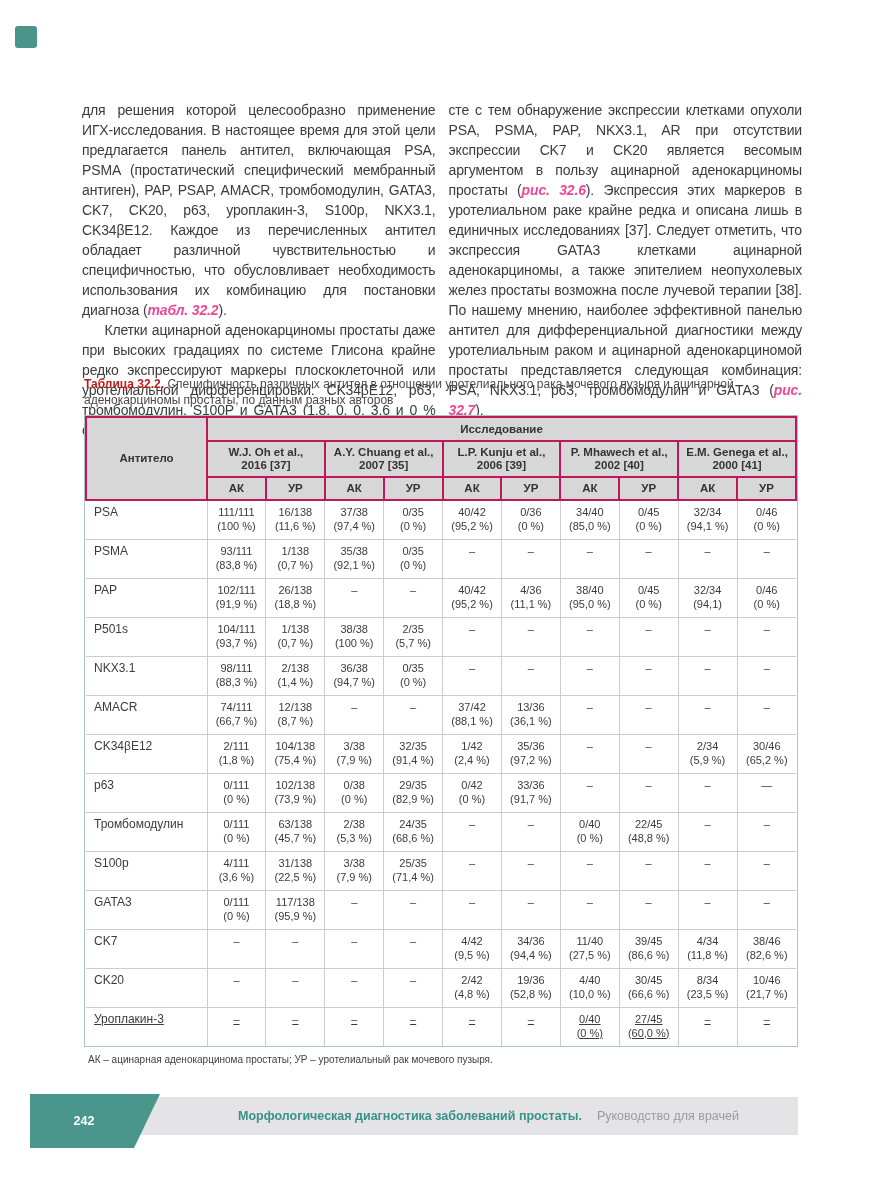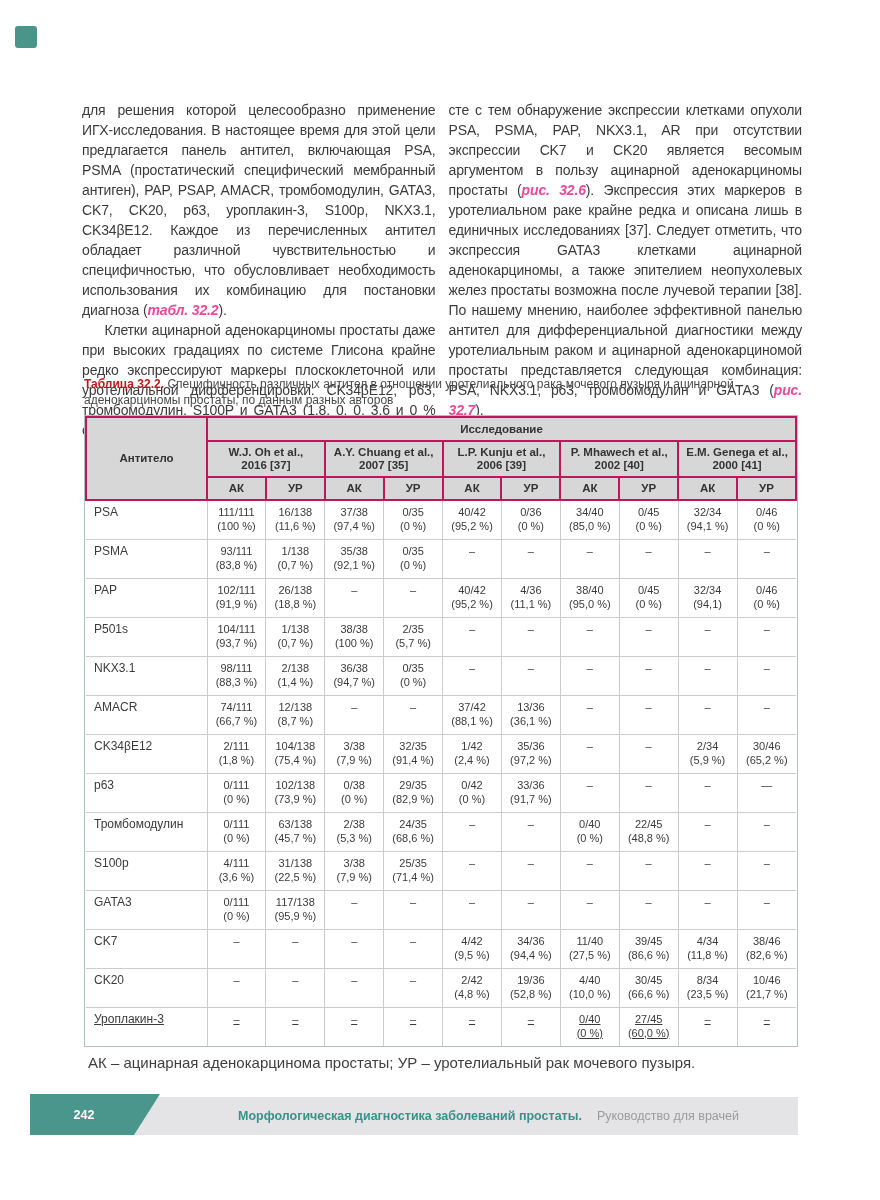--- a/index.html
+++ b/index.html
@@ -94,35 +94,35 @@
     padding-left: 8px;
     font-size: 12px;
   }
   tbody tr td:first-child { border-left: none; }
   tbody tr td:last-child { border-right: none; }
   tbody tr:last-child td { border-bottom: none; text-decoration: underline; }
 
   .footnote {
     margin-top: 7px;
     padding-left: 4px;
-    font-size: 15px;
+    font-size: 10px;
     color: #3f3f3f;
   }
 
   
   .footer-bar {
     position: absolute;
     left: 30px; top: 1097px;
     width: 768px; height: 38px;
     background: #e4e4e6;
   }
   .footer-page-block {
     position: absolute;
     left: 30px; top: 1094px;
-    width: 130px; height: 41px;
+    width: 130px; height: 54px;
     background: #4b968c;
     clip-path: polygon(0 0, 100% 0, 80% 100%, 0 100%);
     display: flex;
     align-items: center;
     justify-content: center;
   }
   .footer-page-num {
     color: #ffffff;
     font-size: 12.5px;
     font-weight: bold;

